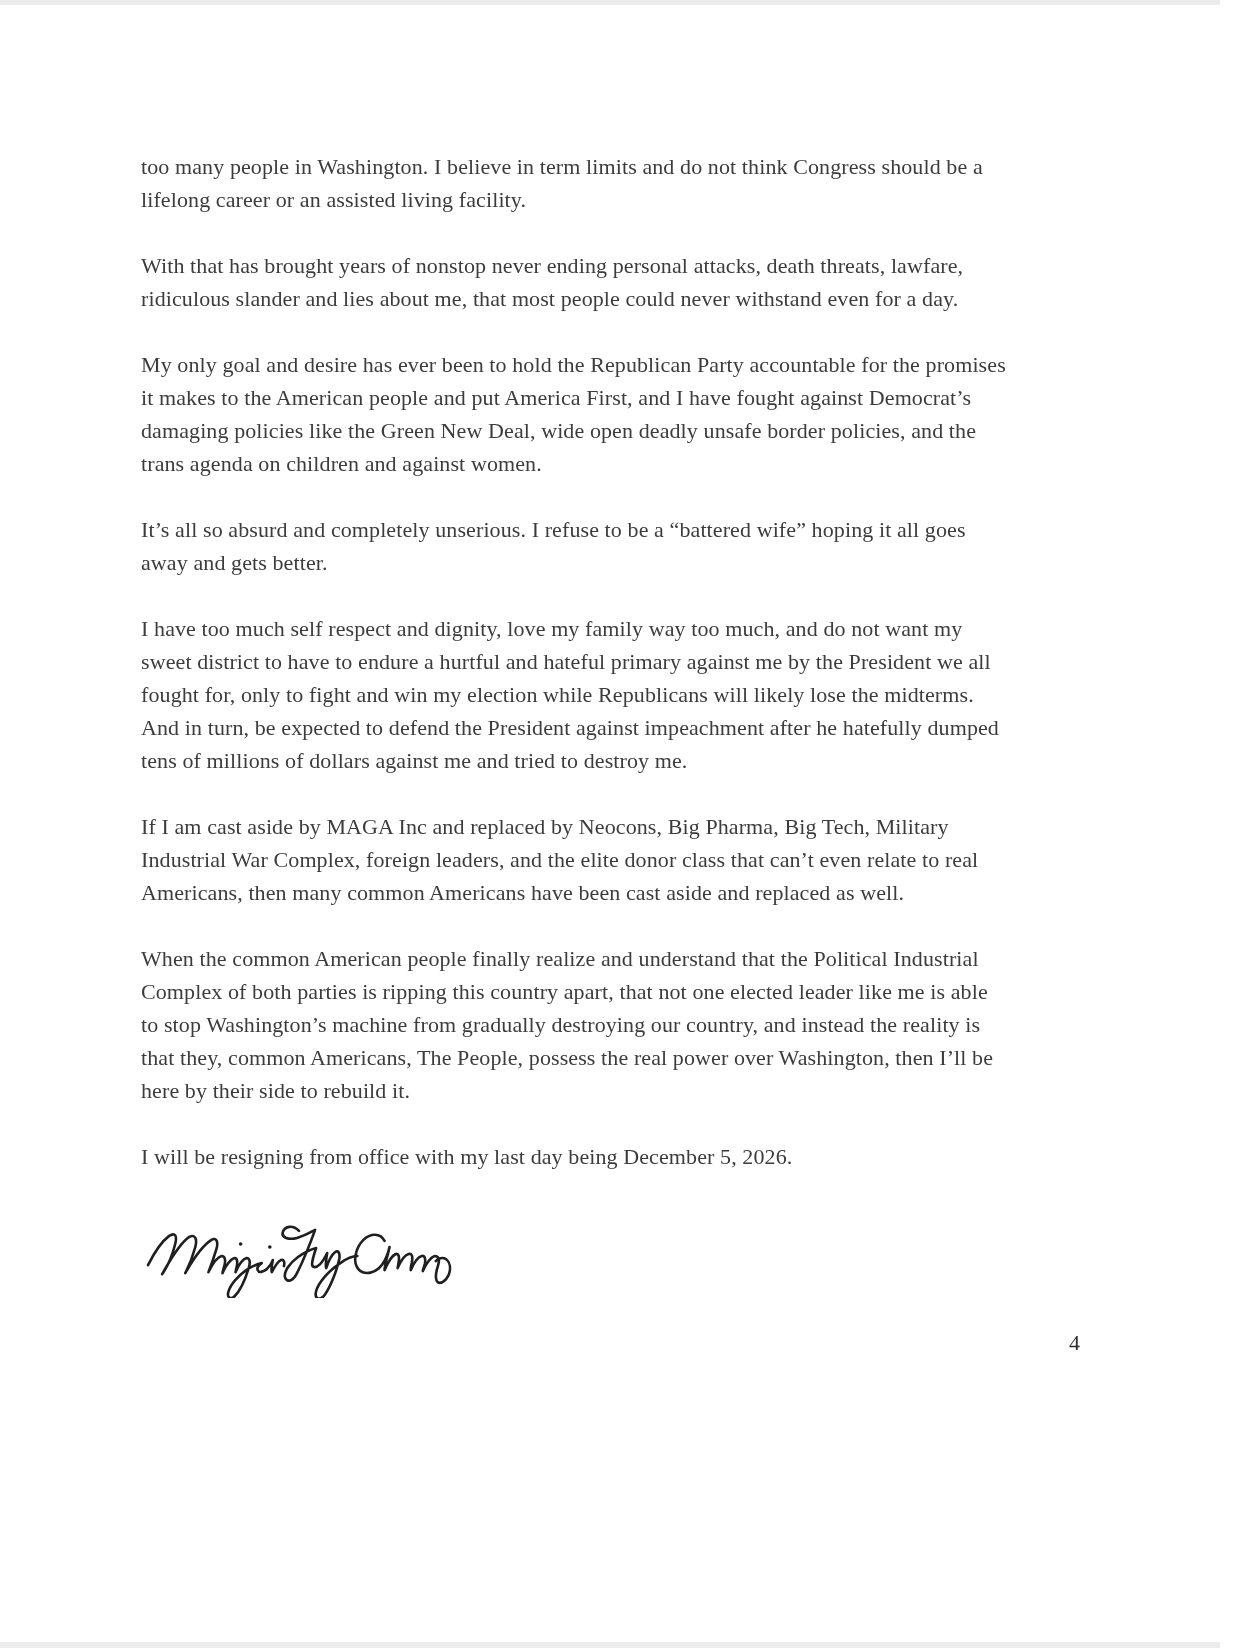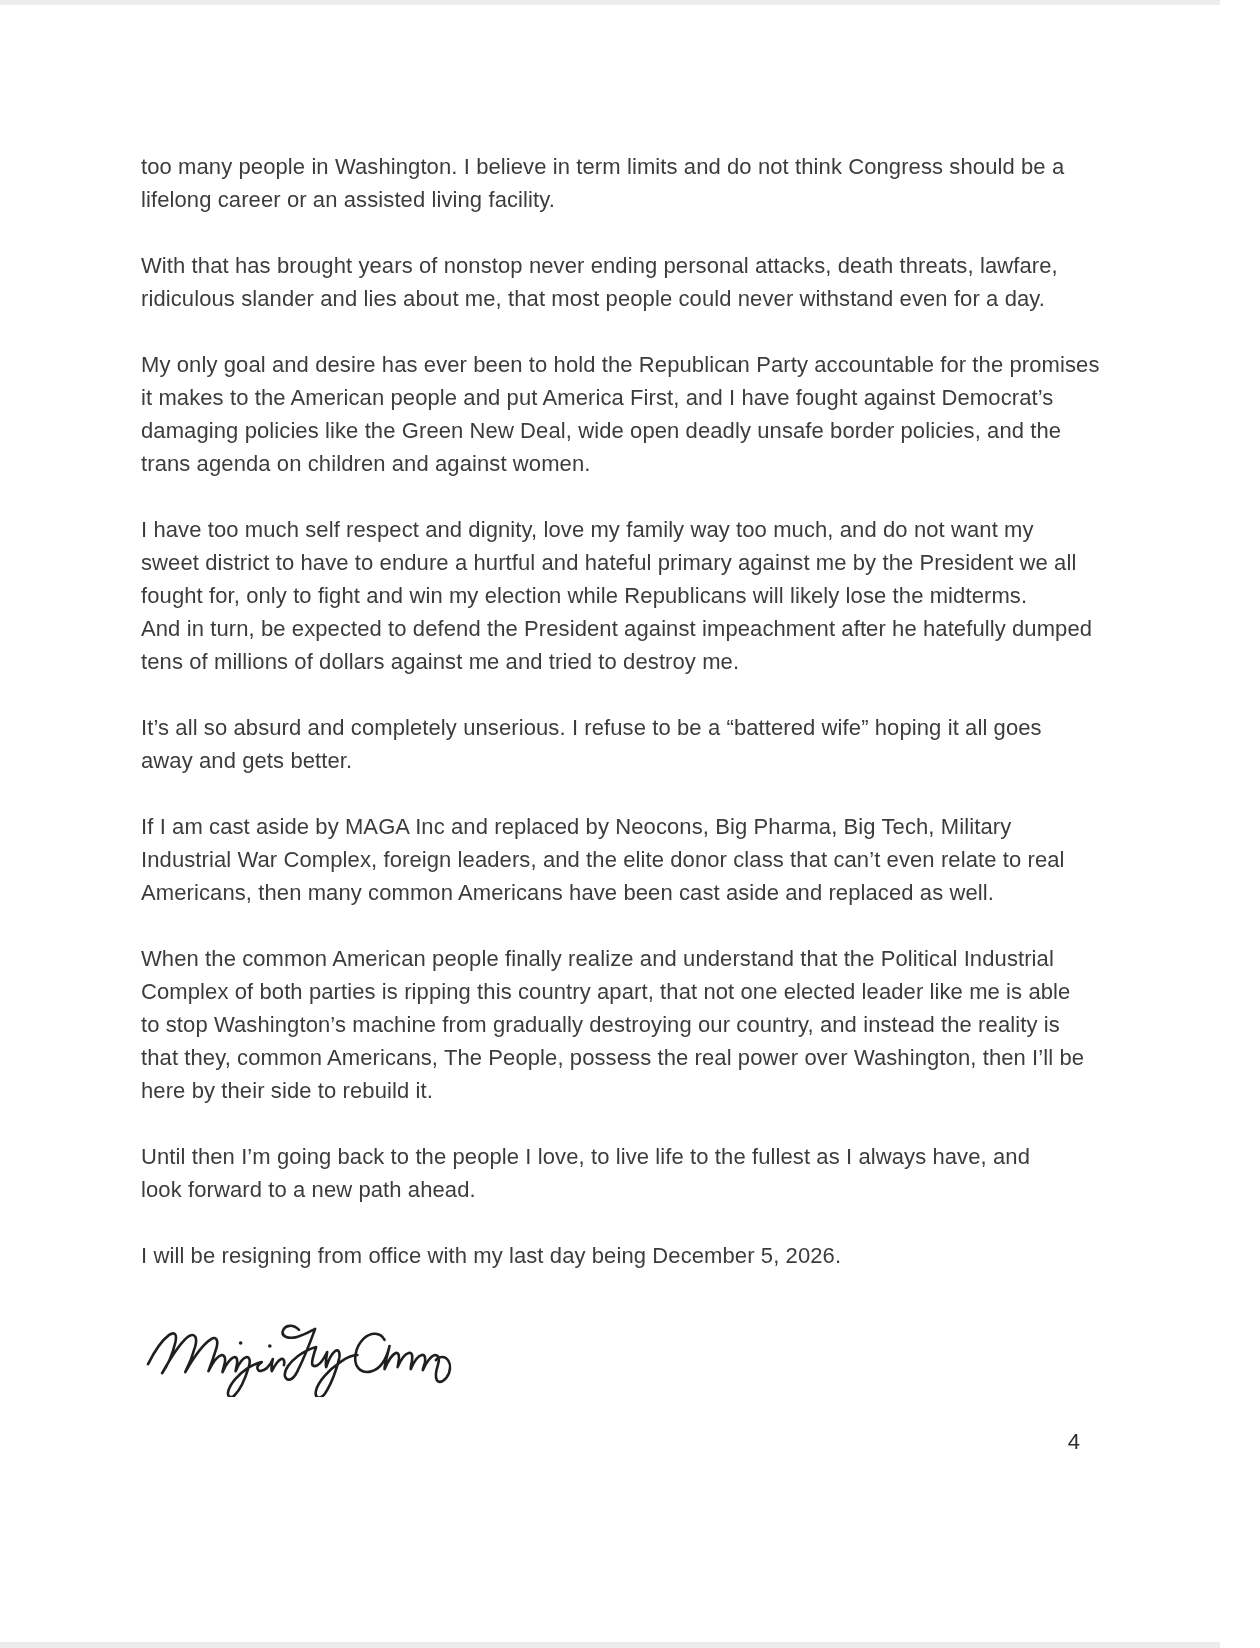--- a/index.html
+++ b/index.html
@@ -2,21 +2,21 @@
 <html><head>
 <meta charset="utf-8">
 <style>
   html, body { margin: 0; padding: 0; background: #ffffff; }
   .page {
     position: relative;
     width: 1220px;
     height: 1648px;
     background: #ffffff;
     overflow: hidden;
-    font-family: Liberation Sans, sans-serif;
+    font-family: Liberation Serif, serif;
     color: #3c3c3c;
   }
   .edge-bar {
     position: absolute;
     left: 0;
     width: 100%;
     background: #ececec;
   }
   .edge-bar.top { top: 0; height: 5px; }
   .edge-bar.bottom { bottom: 0; height: 6px; }
@@ -63,37 +63,35 @@
 
   <main class="content">
     <p class="para">too many people in Washington. I believe in term limits and do not think Congress should be a
 lifelong career or an assisted living facility.</p>
     <p class="para">With that has brought years of nonstop never ending personal attacks, death threats, lawfare,
 ridiculous slander and lies about me, that most people could never withstand even for a day.</p>
     <p class="para">My only goal and desire has ever been to hold the Republican Party accountable for the promises
 it makes to the American people and put America First, and I have fought against Democrat’s
 damaging policies like the Green New Deal, wide open deadly unsafe border policies, and the
 trans agenda on children and against women.</p>
+    <p class="para">It’s all so absurd and completely unserious. I refuse to be a “battered wife” hoping it all goes
+away and gets better.</p>
     <p class="para">I have too much self respect and dignity, love my family way too much, and do not want my
 sweet district to have to endure a hurtful and hateful primary against me by the President we all
 fought for, only to fight and win my election while Republicans will likely lose the midterms.
 And in turn, be expected to defend the President against impeachment after he hatefully dumped
 tens of millions of dollars against me and tried to destroy me.</p>
-    <p class="para">It’s all so absurd and completely unserious. I refuse to be a “battered wife” hoping it all goes
-away and gets better.</p>
     <p class="para">If I am cast aside by MAGA Inc and replaced by Neocons, Big Pharma, Big Tech, Military
 Industrial War Complex, foreign leaders, and the elite donor class that can’t even relate to real
 Americans, then many common Americans have been cast aside and replaced as well.</p>
     <p class="para">When the common American people finally realize and understand that the Political Industrial
 Complex of both parties is ripping this country apart, that not one elected leader like me is able
 to stop Washington’s machine from gradually destroying our country, and instead the reality is
 that they, common Americans, The People, possess the real power over Washington, then I’ll be
 here by their side to rebuild it.</p>
-    <p class="para">Until then I’m going back to the people I love, to live life to the fullest as I always have, and
-look forward to a new path ahead.</p>
     <p class="para">I will be resigning from office with my last day being December 5, 2026.</p>
 
     <div class="signature-block" role="img" aria-label="Marjorie Taylor Greene">
       <svg viewBox="0 0 310 90" aria-hidden="true">
 
         <path d="M5,58 C10,48 18,35 26,29 C32,25 34,29 32,37 C29,49 24,60 19,67
                  C28,51 38,35 46,30 C52,27 54,32 52,40 C49,51 45,60 42,66
                  C50,52 60,38 68,33 C73,30 75,35 73,42 C70,52 67,60 65,65
                  C69,57 74,50 78,49 C82,49 82,54 81,58 C80,62 79,65 79,66
                  C82,59 87,52 91,51 C94,51 94,56 93,60 L92,65

